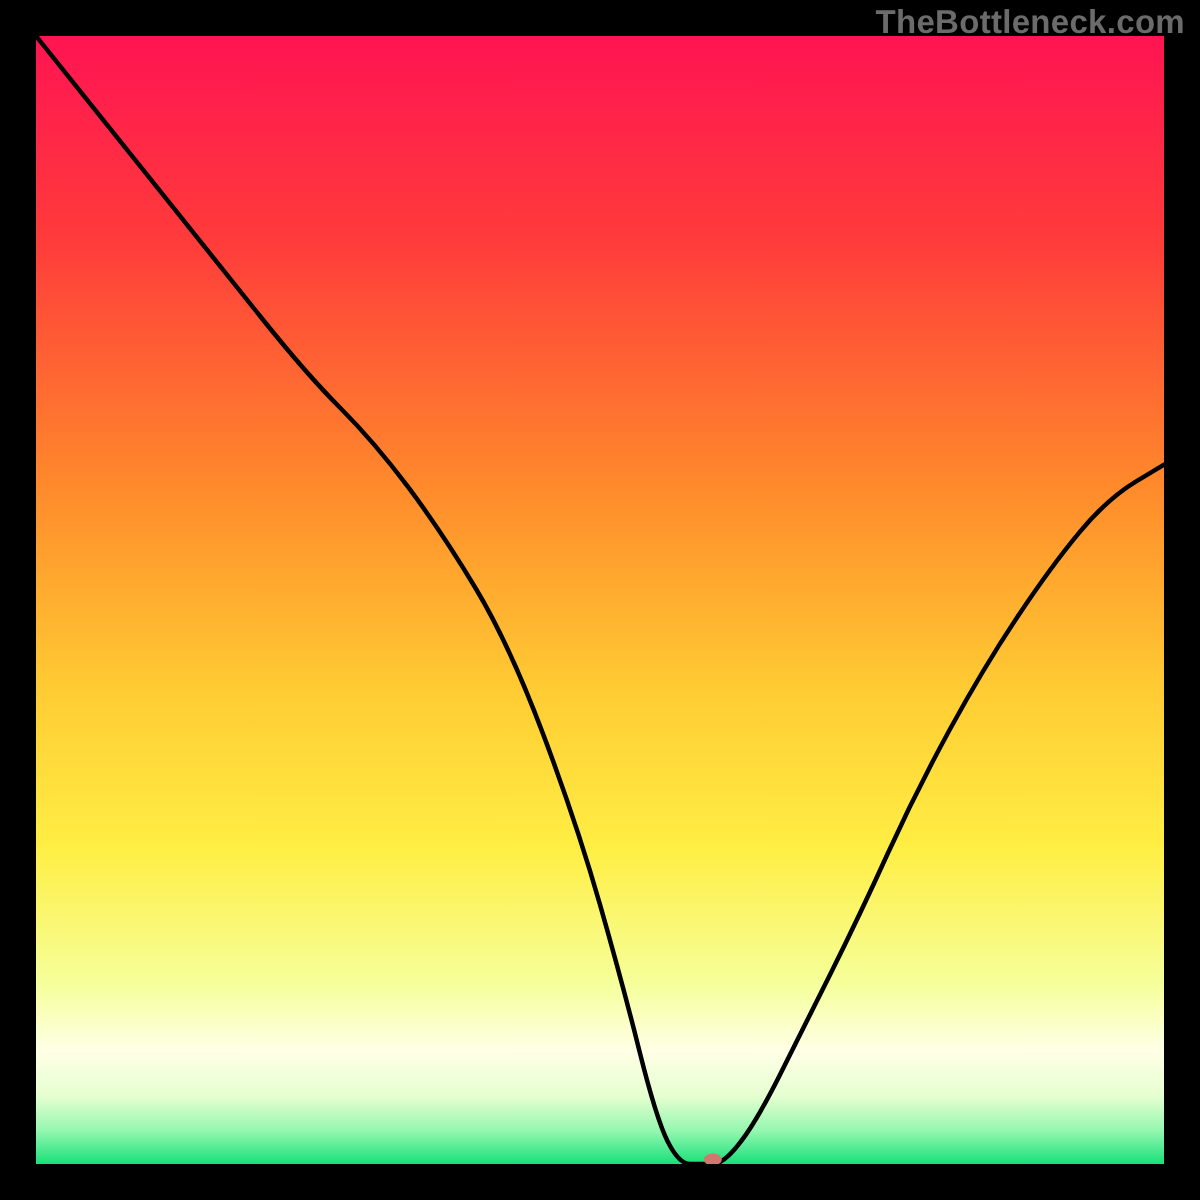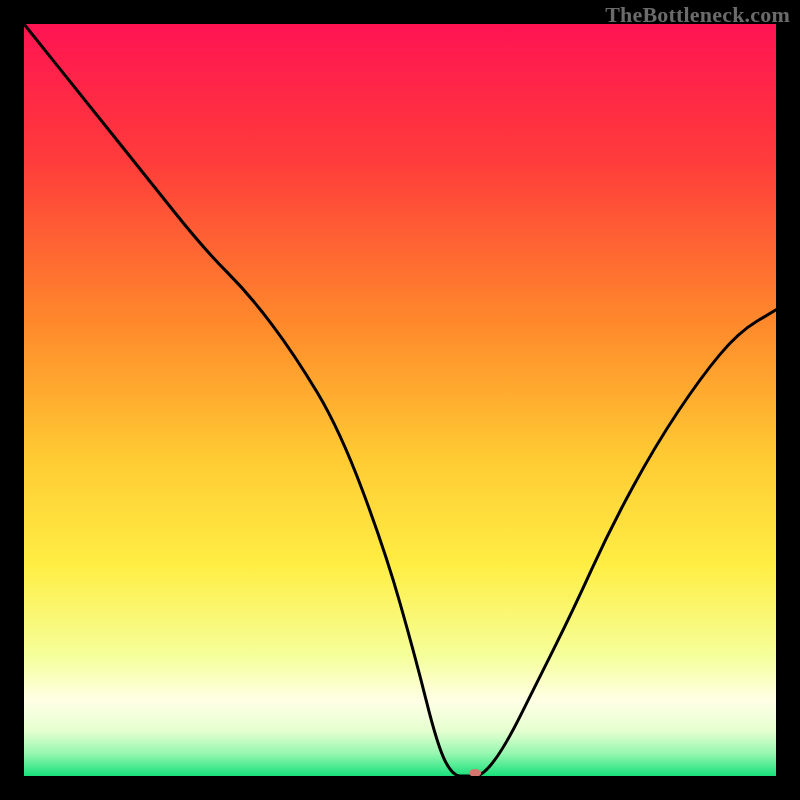--- a/index.html
+++ b/index.html
@@ -9,21 +9,20 @@
     height: 800px;
     background: #000;
     overflow: hidden;
     font-family: Arial, Helvetica, sans-serif;
   }
   .frame {
     position: relative;
     width: 800px;
     height: 624px;
     background: #000;
-    font-family: Liberation Serif, serif;
   }
   .watermark {
     position: absolute;
     top: 2px;
     right: 10px;
     font-size: 22px;
     font-weight: 600;
     color: #6b6b6b;
     letter-spacing: 0.2px;
     z-index: 10;

